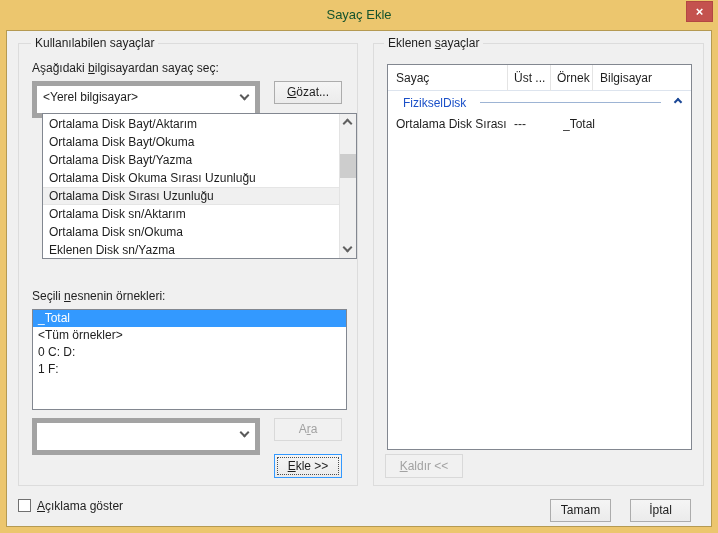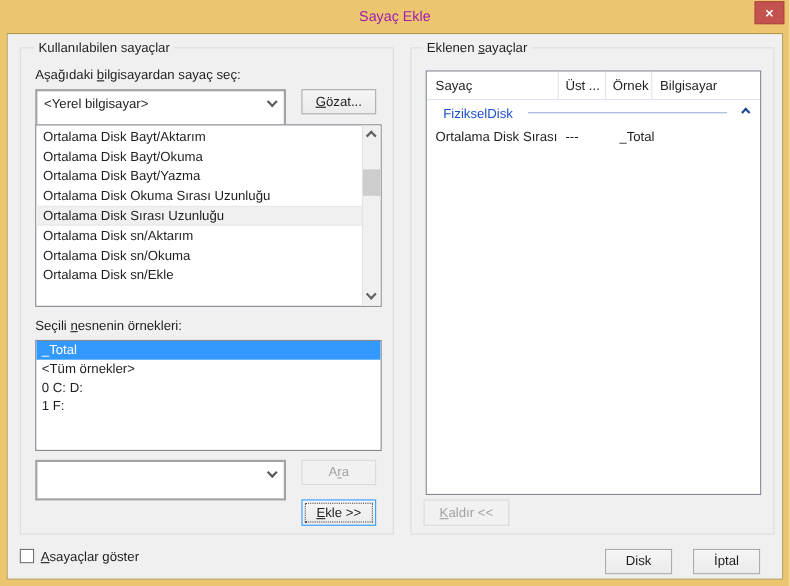--- a/index.html
+++ b/index.html
@@ -3,39 +3,39 @@
 <meta charset="utf-8">
 <style>
   * { margin:0; padding:0; box-sizing:border-box;
       font-family:"Liberation Sans","DejaVu Sans",sans-serif; }
   html,body { background:#fff; }
   .dialog { position:relative; width:718px; height:533px; background:var(--gold,#ecc66e); overflow:hidden; }
 
   
   .titlebar { position:absolute; left:0; top:0; width:718px; height:30px; }
   .title { position:absolute; left:0; right:0; top:7px; text-align:center;
-           font-size:13px; color:#a21caf; }
+           font-size:13px; color:#14532d; }
   .close-btn { position:absolute; right:5px; top:1px; width:27px; height:21px;
                background:var(--close,#c4524e); border:1px solid #b34743;
                color:#fff; font-size:13px; font-weight:bold; text-align:center;
                line-height:19px; cursor:default; }
 
   
   .client { position:absolute; left:6px; top:30px; width:706px; height:497px;
             background:#f0f0f0; border:1px solid #b59a52; }
 
   
   .groupbox { position:absolute; border:1px solid #dcdcdc; }
   .grouplabel { position:absolute; top:-8px; left:12px; background:#f0f0f0;
                 padding:0 4px; font-size:12px; color:#1e1e1e; }
 
   .lbl { position:absolute; font-size:12px; color:#1e1e1e; white-space:nowrap; }
 
   
-  .combo { position:absolute; height:37px; background:#fff; border:2px solid #a3a3a3; }
+  .combo { position:absolute; height:37px; background:#fff; border:5px solid #a3a3a3; }
   .combo .val { position:absolute; left:6px; top:4px; font-size:12px; color:#1e1e1e; white-space:nowrap; }
   .combo .dd { position:absolute; right:0; top:0; width:19px; height:100%; }
   .chev { position:absolute; width:7px; height:7px; border-left:2px solid #5a5a5a; border-bottom:2px solid #5a5a5a; }
   .chev.down { transform:rotate(-45deg); left:5px; top:6px; }
   .chev.up   { transform:rotate(135deg); }
 
   
   .btn { position:absolute; height:23px; background:linear-gradient(#f5f5f5,#ebebeb);
          border:1px solid #acacac; font-size:12px; color:#1e1e1e; text-align:center; cursor:default; }
   .btn.disabled { background:#f1f1f1; border-color:#d9d9d9; color:#a2a2a2; }
@@ -103,30 +103,30 @@
             <i class="chev down"></i>
           </span>
       </div>
 
       <div class="btn" style="left:255px; top:37px; width:68px;">
         <span style="line-height:21px; display:inline-block;">
           <span></span><u>G</u><span>özat...</span>
         </span>
       </div>
 
-      <div class="listbox" style="left:13px; top:69px; width:315px; height:166px;">
+      <div class="listbox" style="left:23px; top:69px; width:315px; height:146px;">
         <div style="position:absolute; left:0; top:1px; right:17px;">
           <div class="lb-item">Ortalama Disk Bayt/Aktarım</div>
           <div class="lb-item">Ortalama Disk Bayt/Okuma</div>
           <div class="lb-item">Ortalama Disk Bayt/Yazma</div>
           <div class="lb-item">Ortalama Disk Okuma Sırası Uzunluğu</div>
           <div class="lb-item hot">Ortalama Disk Sırası Uzunluğu</div>
           <div class="lb-item">Ortalama Disk sn/Aktarım</div>
           <div class="lb-item">Ortalama Disk sn/Okuma</div>
-          <div class="lb-item">Ortalama Disk sn/Ekle</div>
+          <div class="lb-item">Eklenen Disk sn/Yazma</div>
         </div>
         <div class="vscroll">
           <div class="sb-btn up-btn">
               <i class="chev up"></i>
             </div>
           <div class="sb-thumb" style="top:40px; height:24px;"></div>
           <div class="sb-btn down-btn">
               <i class="chev down"></i>
             </div>
         </div>
@@ -190,24 +190,24 @@
 
       <div class="btn disabled" style="left:11px; top:410px; width:78px; height:24px;">
         <span style="line-height:22px; display:inline-block;">
           <span></span><u>K</u><span>aldır &lt;&lt;</span>
         </span>
       </div>
     </div>
 
     <div class="checkbox" style="left:11px; top:468px;"></div>
     <span class="lbl" style="left:30px; top:468px;">
-      <span></span><u>A</u><span>sayaçlar göster</span>
+      <span></span><u>A</u><span>çıklama göster</span>
     </span>
 
     <div class="btn" style="left:543px; top:468px; width:61px;">
-      <span style="line-height:21px; display:inline-block;">Disk</span>
+      <span style="line-height:21px; display:inline-block;">Tamam</span>
     </div>
     <div class="btn" style="left:623px; top:468px; width:61px;">
       <span style="line-height:21px; display:inline-block;">İptal</span>
     </div>
 
   </div>
 </div>
 
 </body></html>

